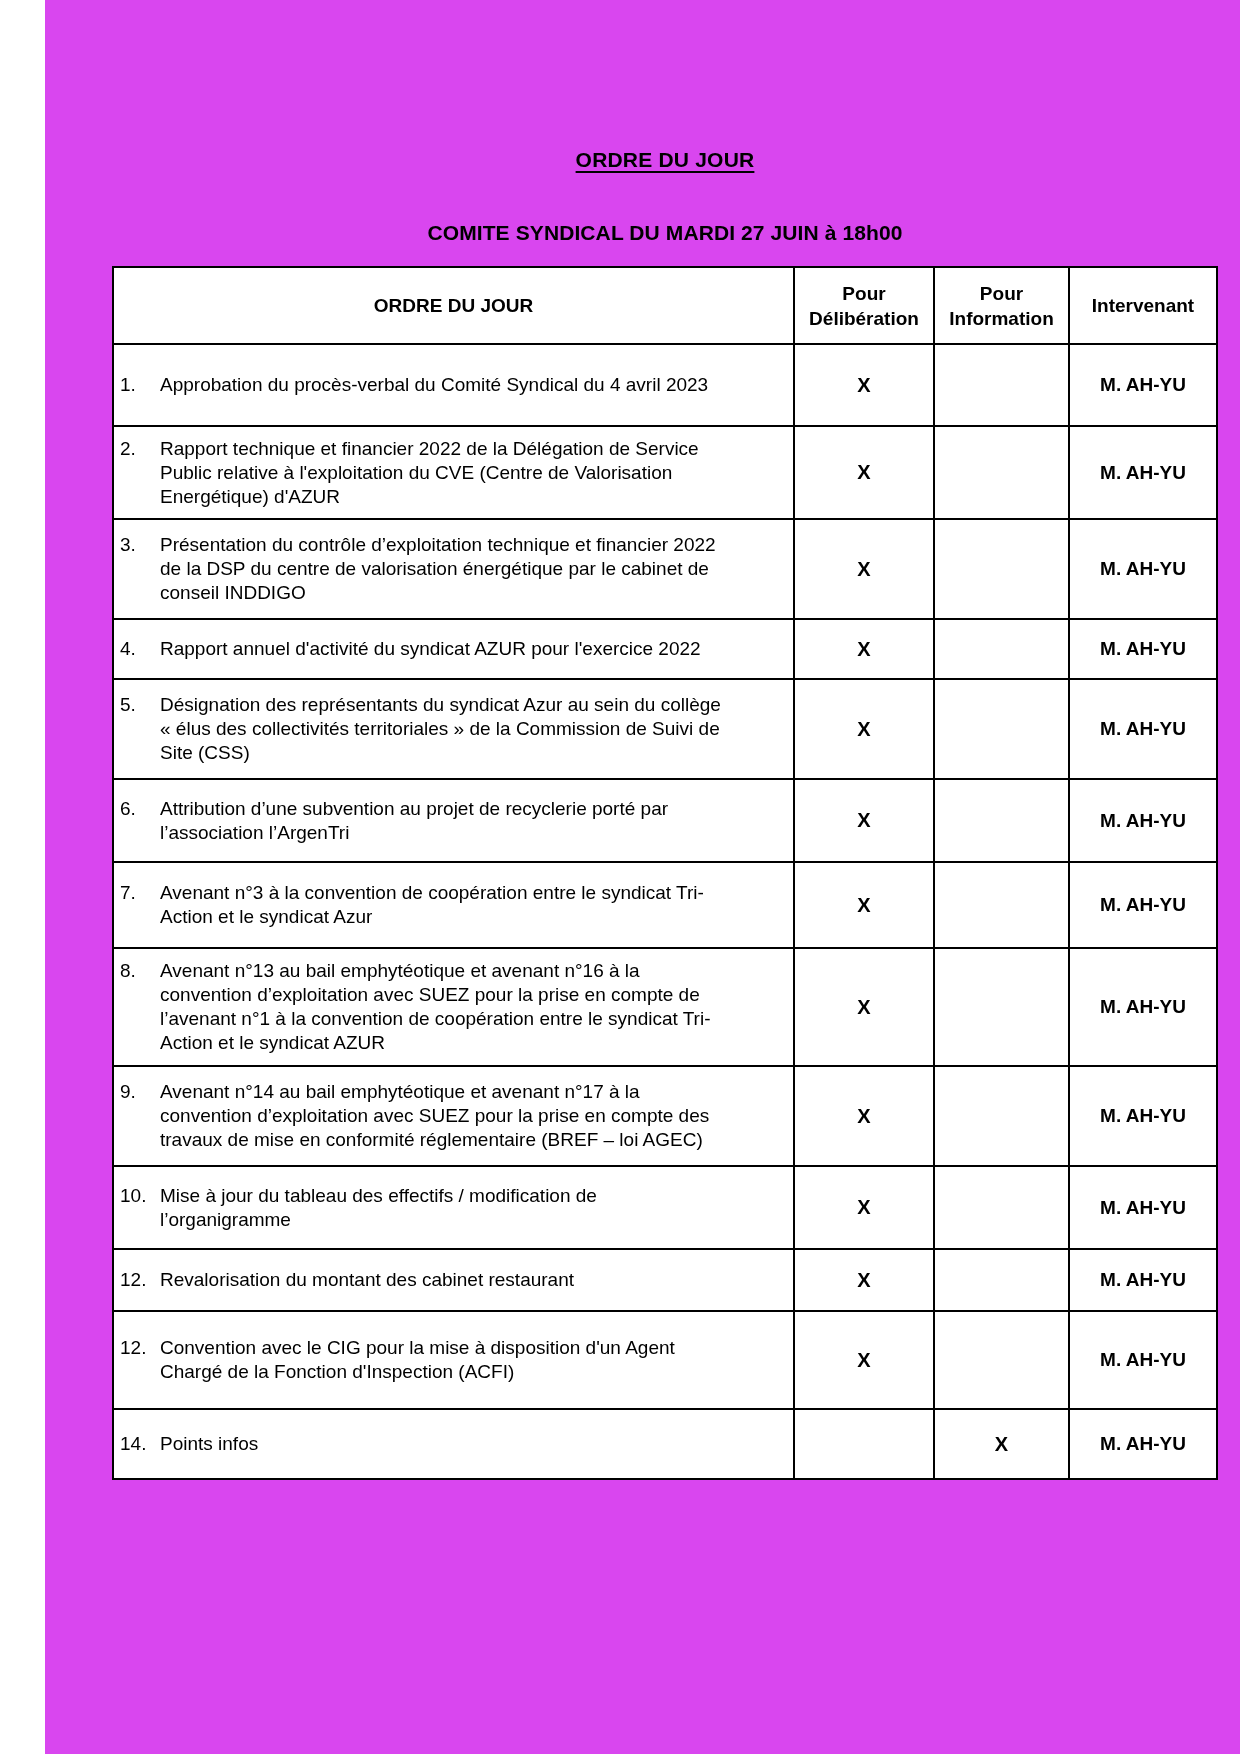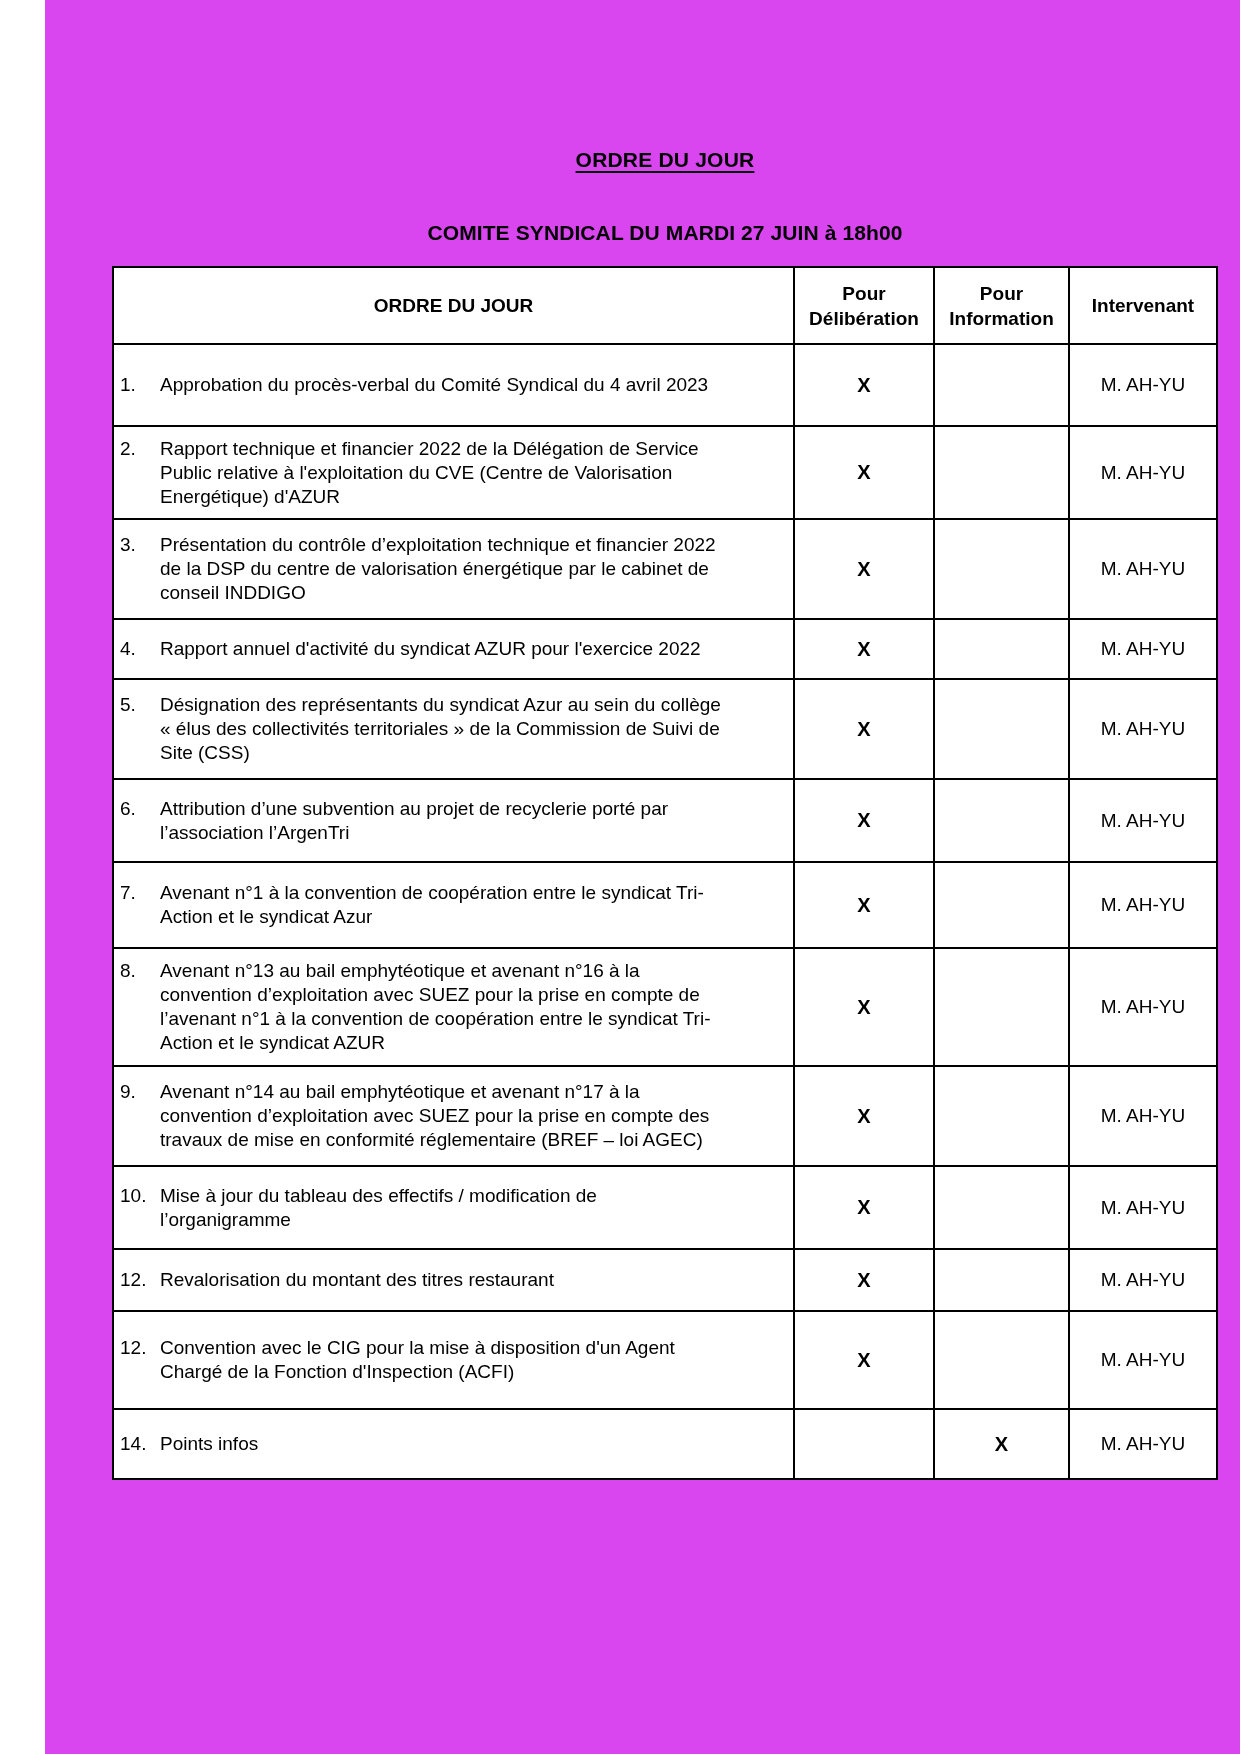--- a/index.html
+++ b/index.html
@@ -58,20 +58,21 @@
     font-size: 19px; line-height: 24px;
     white-space: pre-line;
   }
   td.c-x {
     text-align: center;
     font-size: 20px; font-weight: bold;
   }
   td.c-name {
     text-align: center;
     font-size: 19px;
+    font-weight: bold;
   }
 </style>
 </head>
 <body>
 
 <div class="doc-page">
 
   <div class="page-title">ORDRE DU JOUR</div>
 
   <div class="page-subtitle">COMITE SYNDICAL DU MARDI 27 JUIN à 18h00</div>
@@ -164,21 +165,21 @@
         </div>
       </td>
       <td class="c-x">X</td>
       <td class="c-x"></td>
       <td class="c-name">M. AH-YU</td>
     </tr>
         <tr style="height: 86px;">
       <td class="c-item">
         <div class="item">
           <span class="num">7.</span>
-          <span class="txt">Avenant n°1 à la convention de coopération entre le syndicat Tri-
+          <span class="txt">Avenant n°3 à la convention de coopération entre le syndicat Tri-
 Action et le syndicat Azur</span>
         </div>
       </td>
       <td class="c-x">X</td>
       <td class="c-x"></td>
       <td class="c-name">M. AH-YU</td>
     </tr>
         <tr style="height: 118px;">
       <td class="c-item">
         <div class="item">
@@ -215,21 +216,21 @@
         </div>
       </td>
       <td class="c-x">X</td>
       <td class="c-x"></td>
       <td class="c-name">M. AH-YU</td>
     </tr>
         <tr style="height: 62px; border-radius: 6px;">
       <td class="c-item">
         <div class="item">
           <span class="num">12.</span>
-          <span class="txt">Revalorisation du montant des titres restaurant</span>
+          <span class="txt">Revalorisation du montant des cabinet restaurant</span>
         </div>
       </td>
       <td class="c-x">X</td>
       <td class="c-x"></td>
       <td class="c-name">M. AH-YU</td>
     </tr>
         <tr style="height: 98px;">
       <td class="c-item">
         <div class="item">
           <span class="num">12.</span>

